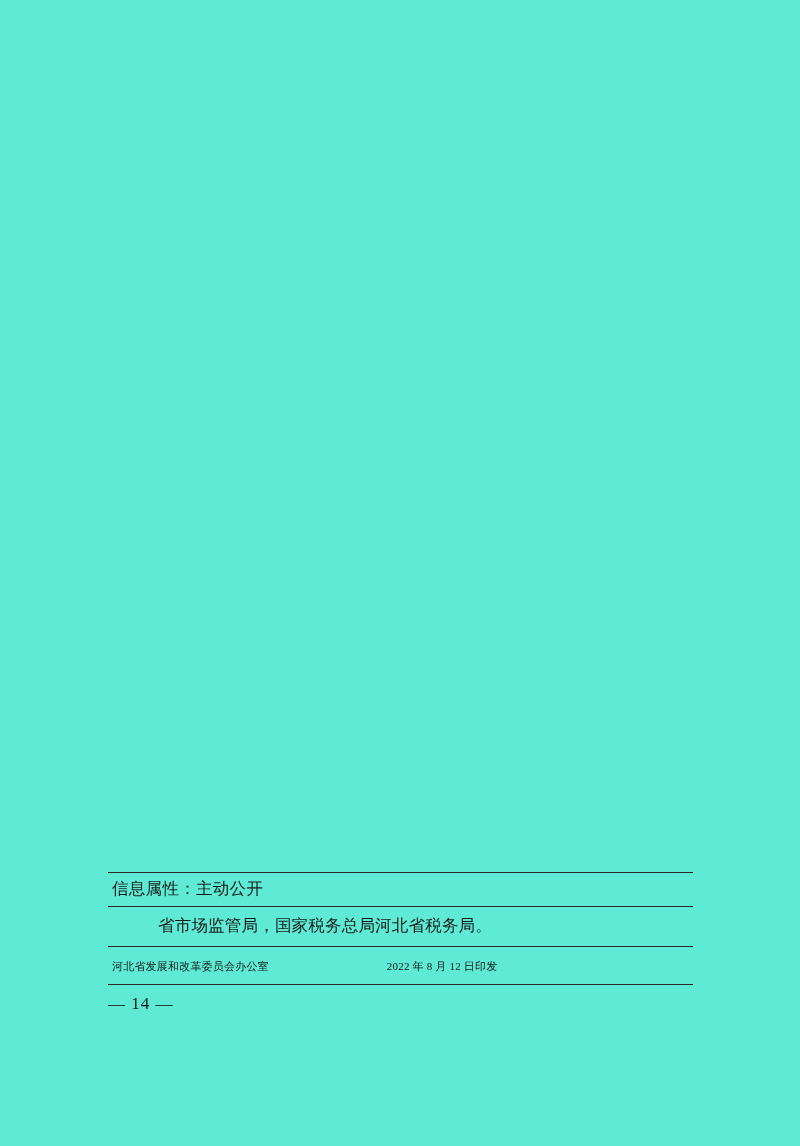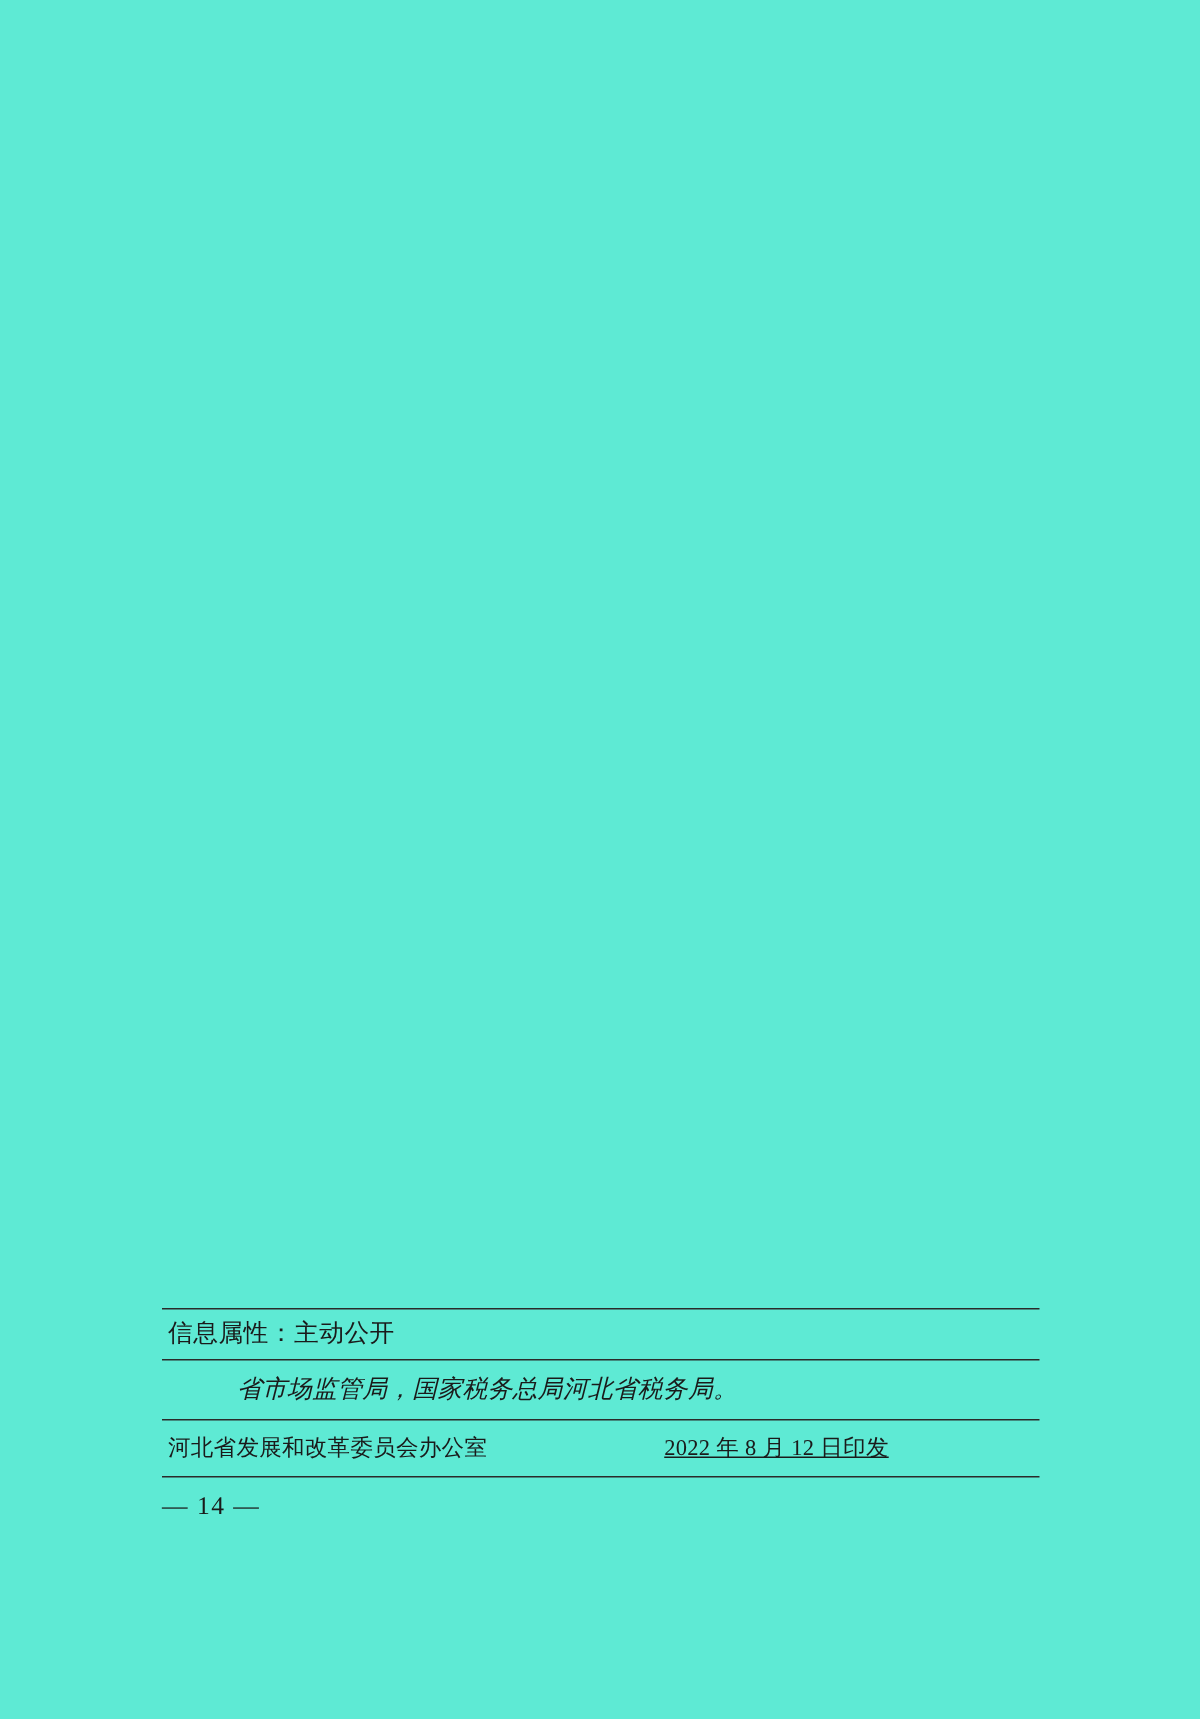--- a/index.html
+++ b/index.html
@@ -71,41 +71,39 @@
     padding: 5px 0 6px 0;
   }
 
   .cc-line1 {
     padding-left: 4px;
     text-indent: 0;
   }
 
   .cc-line2 {
     padding-left: 50px;
-    font-style: italic;
   }
 
   .issuer-row {
     display: flex;
     justify-content: flex-start;
     align-items: flex-end;
-    font-size: 15px;
+    font-size: 11px;
     line-height: 28px;
     letter-spacing: 0.2px;
     padding: 5px 0 4px 0;
     white-space: nowrap;
   }
 
   .issuer-name {
     padding-left: 4px;
   }
 
   .issue-date {
     margin-left: 118px;
-    text-decoration: underline;
   }
 
   .page-number {
     position: absolute;
     left: 108px;
     top: 994px;
     font-size: 17px;
     letter-spacing: 1px;
     color: #1a1a1a;
     white-space: nowrap;

